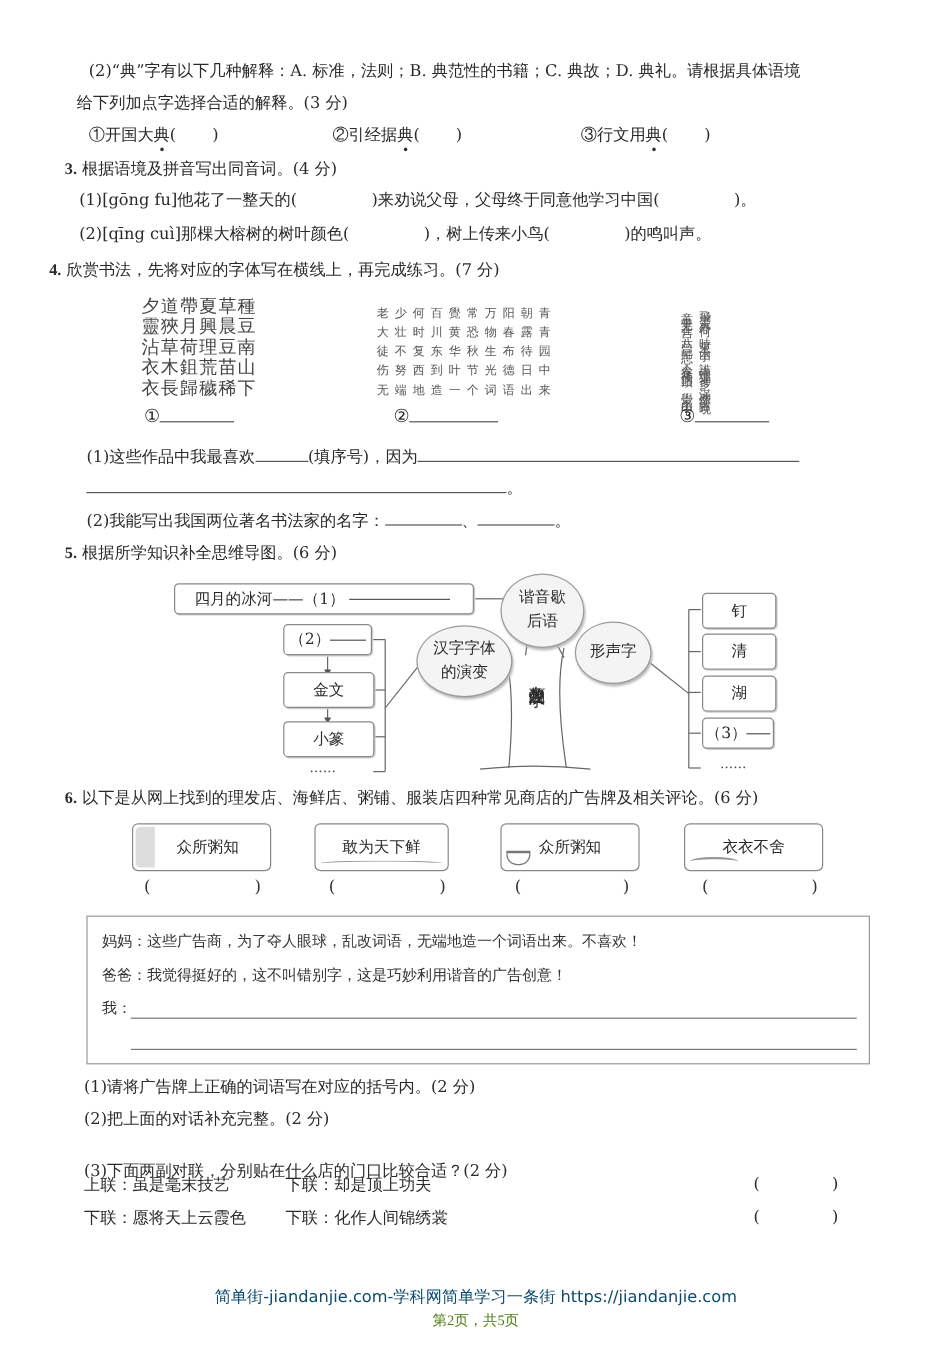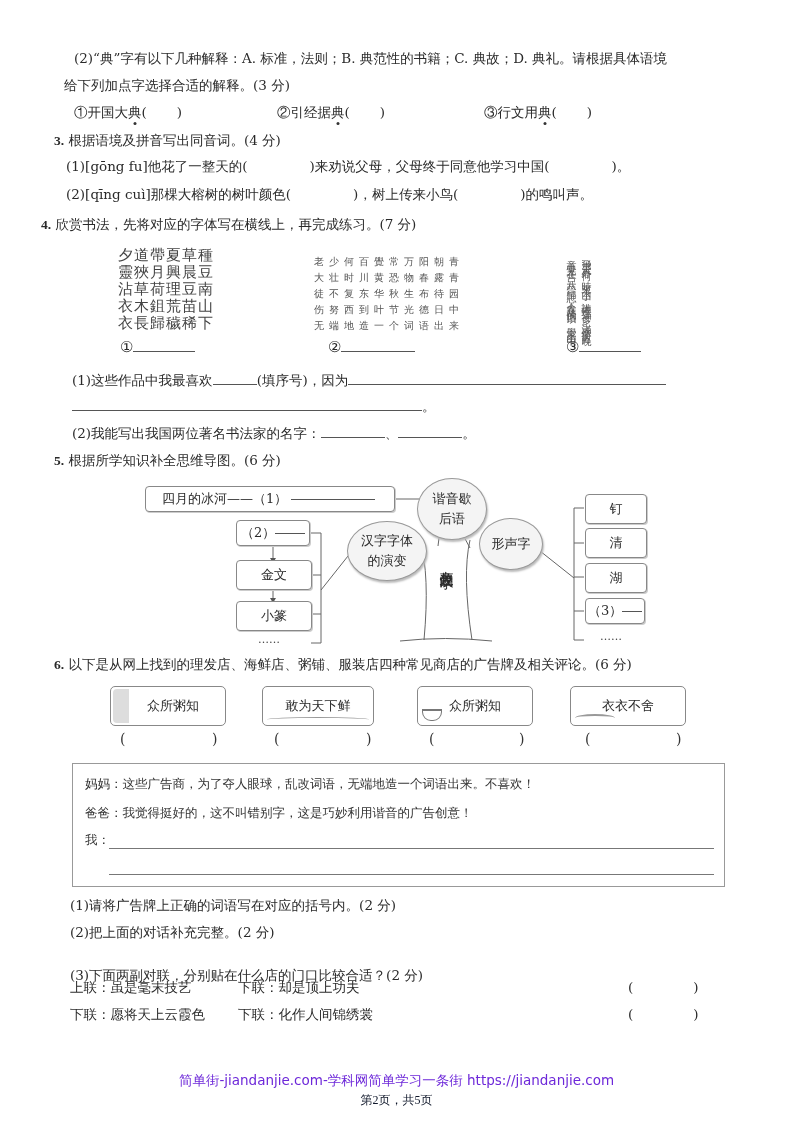--- a/index.html
+++ b/index.html
@@ -21,22 +21,22 @@
   .calli { position: absolute; color: #555; letter-spacing: 1px; line-height: 16px; }
   .calli1 { font-size: 15px; line-height: 17px; font-family: "DejaVu Serif", serif; color:#444; }
   .calli2 { font-size: 10px; line-height: 16px; letter-spacing: 5px; font-family: "DejaVu Sans", sans-serif; color:#555;}
   .calli3 { font-size: 10px; line-height: 15px; color:#555; writing-mode: vertical-rl; letter-spacing: 3px; font-family:"DejaVu Sans",sans-serif;}
   .mbox { position: absolute; border: 1px solid #888; border-radius: 4px; background: #fff; box-shadow: 1px 1px 0 #ccc; font-size: 13px; display:flex; align-items:center; justify-content:center; }
   .bubble { position: absolute; border: 1px solid #999; border-radius: 50%; background: #f4f4f4; box-shadow: 1px 2px 2px #bbb; font-size: 13px; display:flex; align-items:center; justify-content:center; text-align:center; line-height: 20px; }
   .adboard { position: absolute; height: 38px; border: 1px solid #888; border-radius: 5px; background:#fff; font-size: 13px; display:flex; align-items:center; justify-content:center; }
   .paren { position: absolute; font-size: 14px; color:#333; }
   .dialog { position: absolute; left: 72px; top: 763px; width: 651px; height: 122px; border: 1.5px solid #999; }
   .dialog .dl { position: absolute; left: 12px; font-size: 12.5px; font-family: "DejaVu Sans", sans-serif; color:#333; }
-  .footer1 { position: absolute; left: 0; width: 793px; text-align: center; top: 1072px; font-family: "DejaVu Sans", sans-serif; font-size: 13.5px; color:#6d28d9; }
-  .footer2 { position: absolute; left: 0; width: 793px; text-align: center; top: 1092px; font-size: 12px; color:#0f172a; font-family: "Liberation Serif", serif; }
+  .footer1 { position: absolute; left: 0; width: 793px; text-align: center; top: 1072px; font-family: "DejaVu Sans", sans-serif; font-size: 13.5px; color:#0c4a6e; }
+  .footer2 { position: absolute; left: 0; width: 793px; text-align: center; top: 1092px; font-size: 12px; color:#4d7c0f; font-family: "Liberation Serif", serif; }
   svg.conn { position:absolute; left:0; top:0; }
 </style>
 </head>
 <body>
 
 <div class="line sub" style="top:50px;">(2)“典”字有以下几种解释：A. 标准，法则；B. 典范性的书籍；C. 典故；D. 典礼。请根据具体语境</div>
 <div class="line" style="top:77px;">给下列加点字选择合适的解释。(3 分)</div>
 <div class="abs" style="left:74px; top:104px;">
   <span>①开国大</span><span class="dot-under">典</span><span style="white-space:pre;">(       )</span>
 </div>

